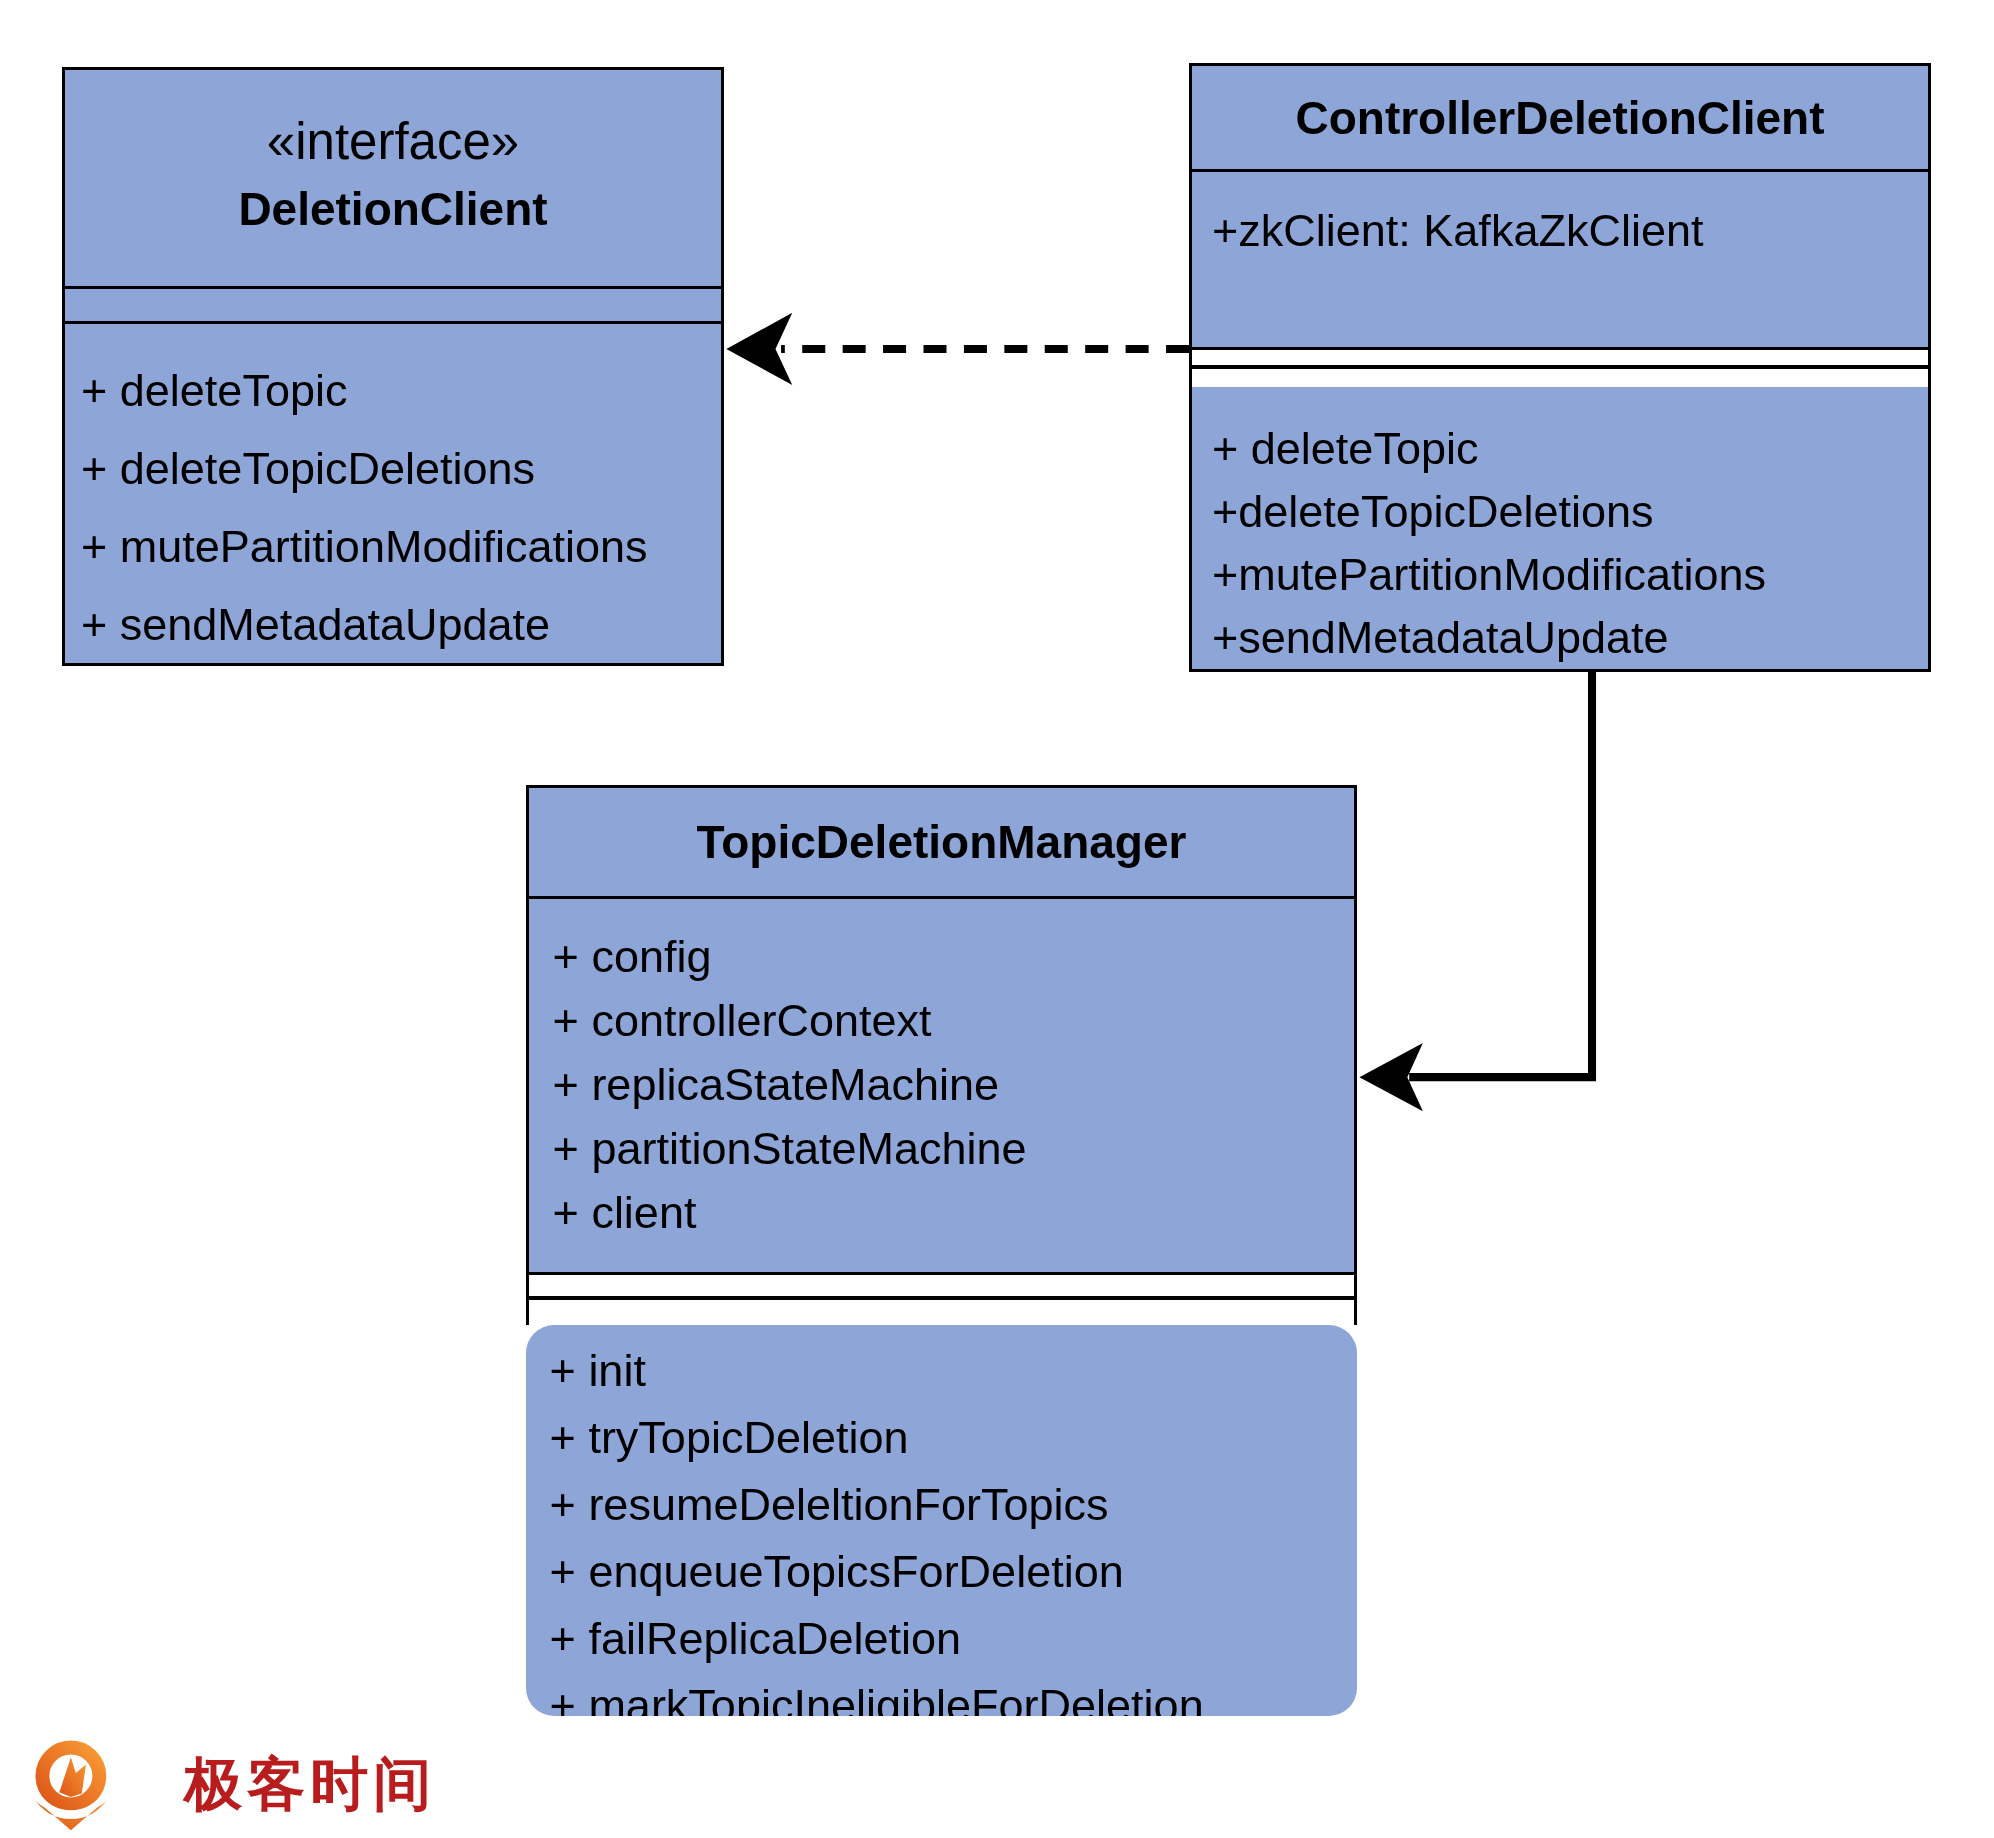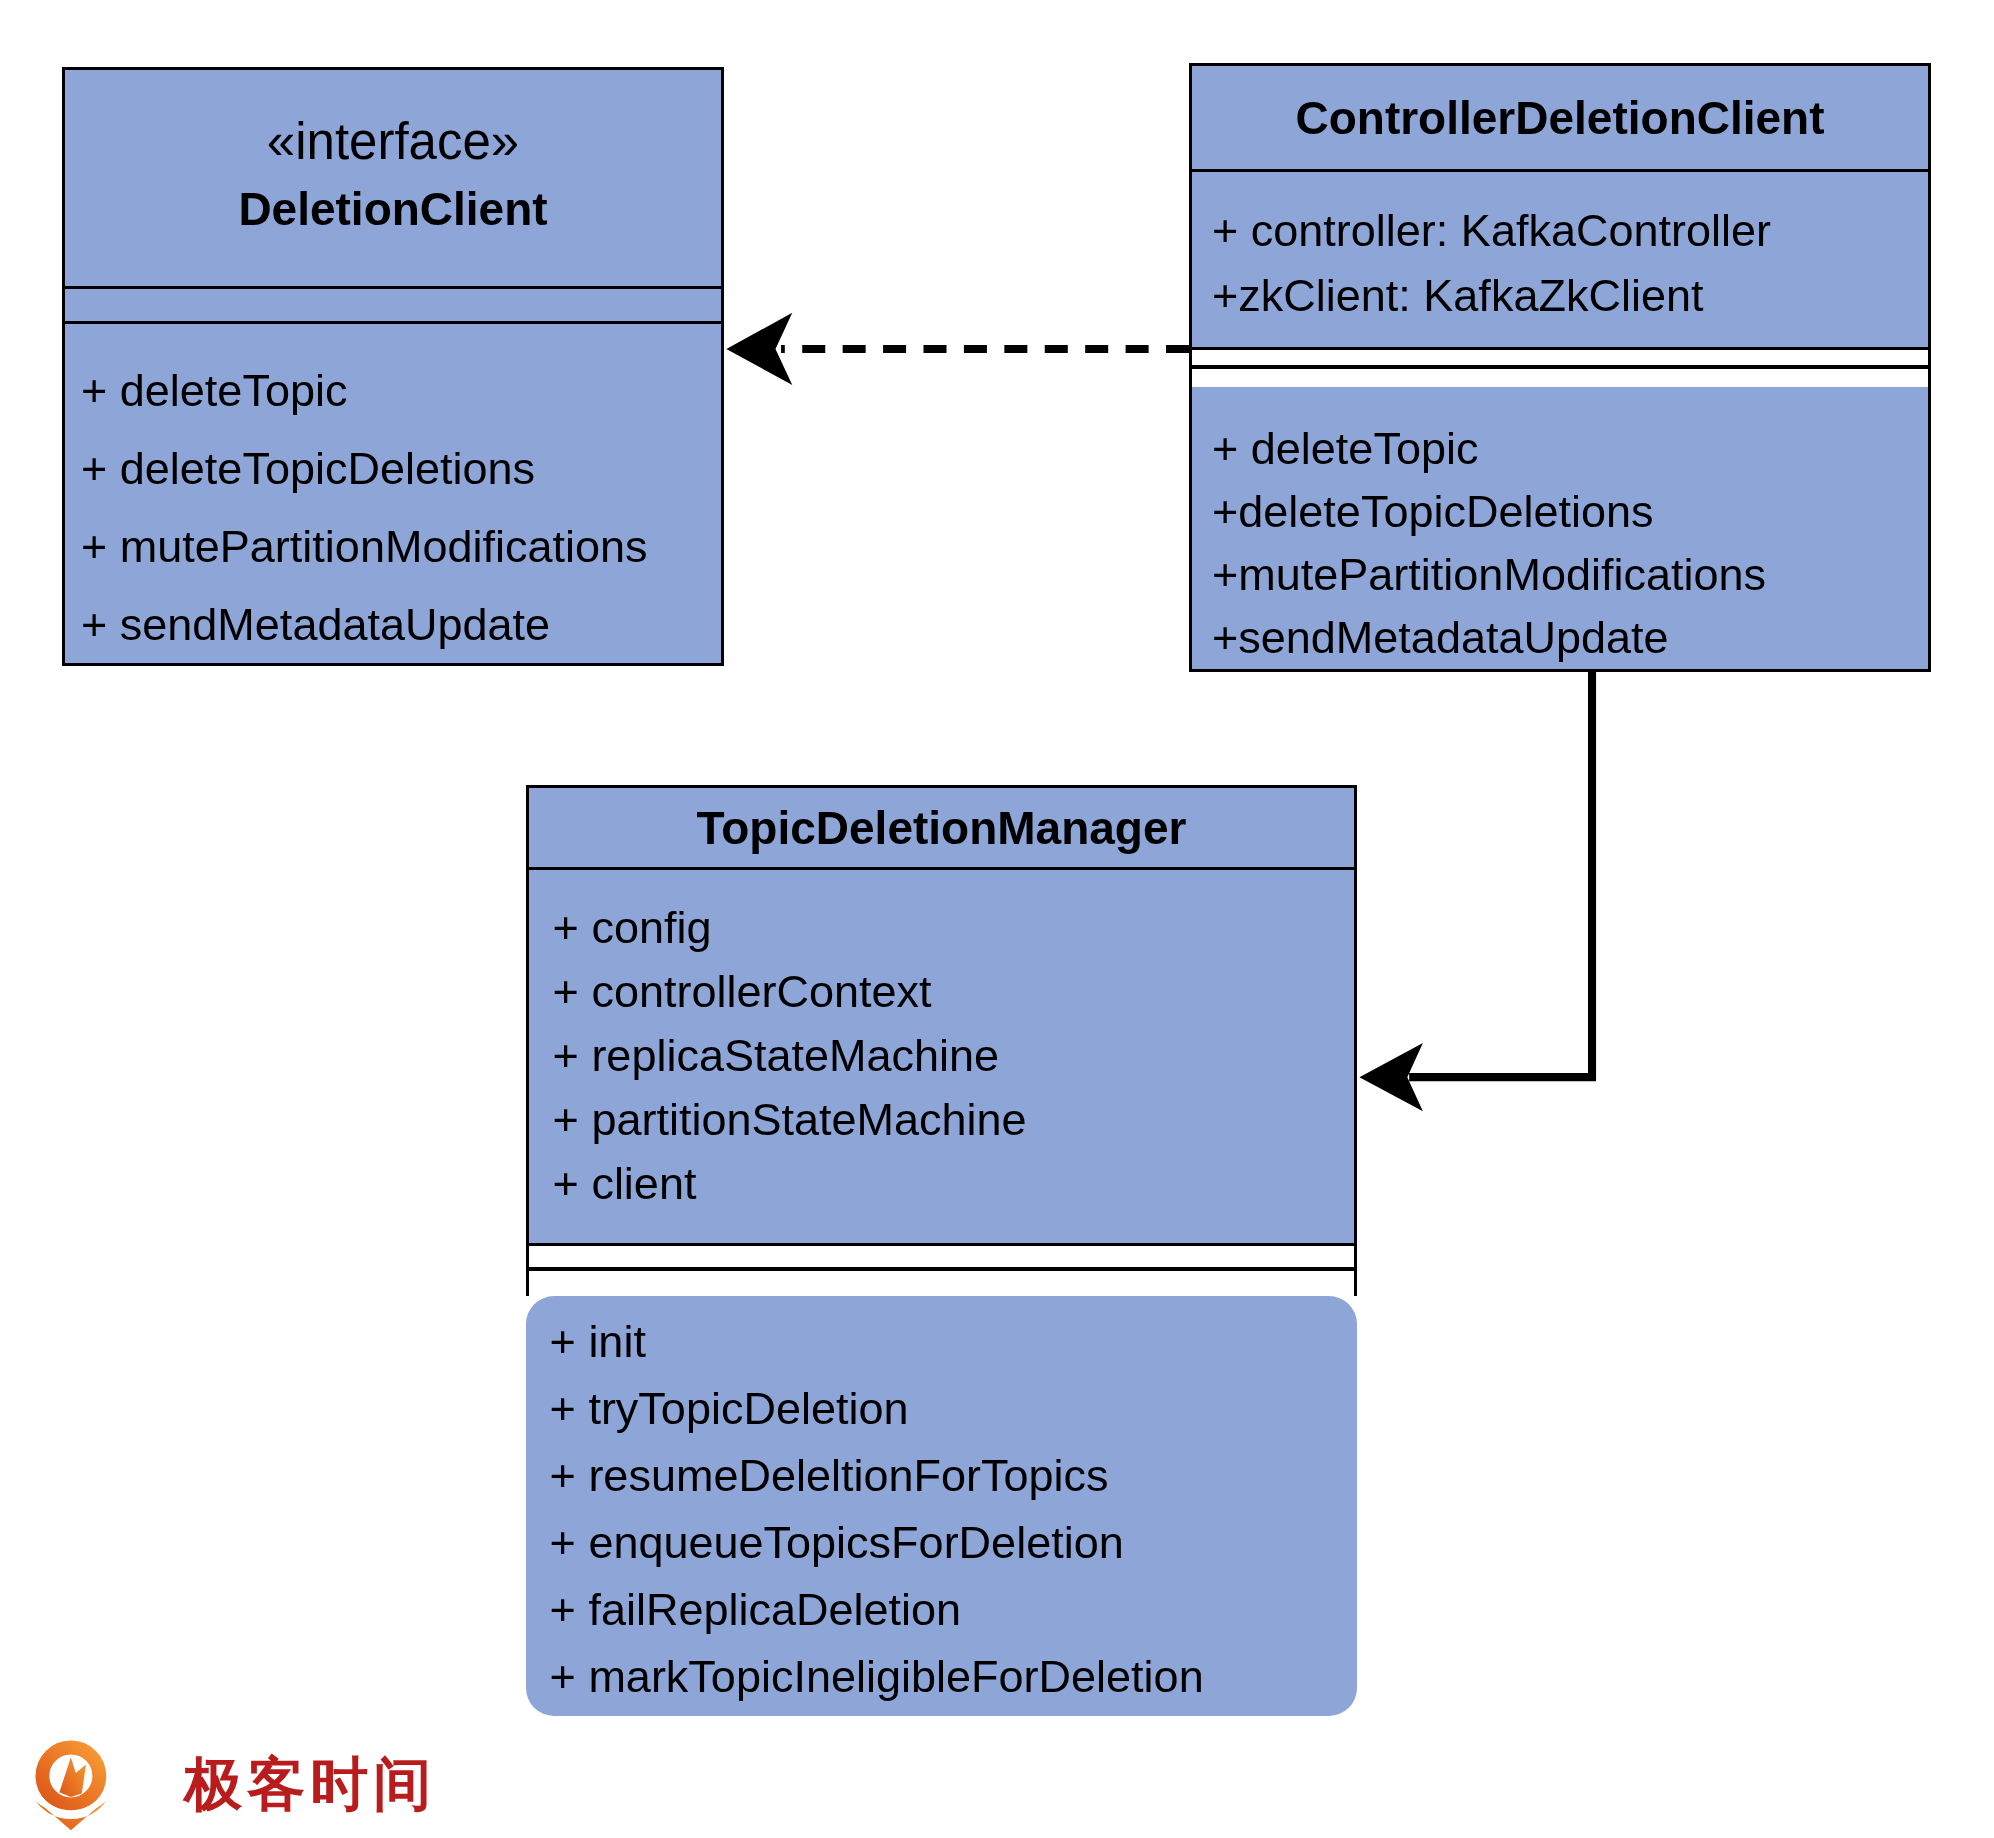--- a/index.html
+++ b/index.html
@@ -51,36 +51,35 @@
       <div class="row">+ mutePartitionModifications</div>
       <div class="row">+ sendMetadataUpdate</div>
     </div>
   </div>
 
   <div class="cls" style="left:1189px;top:63px;width:742px;height:609px;">
     <div class="comp title-comp sep-b" style="height:106px;">
       <div class="cname">ControllerDeletionClient</div>
     </div>
     <div class="comp rows sep-b" style="height:178px;flex:0 0 auto;padding:26px 0 0 20px;line-height:65px;">
-      <div class="row">+ controller: KafkaController</div>
       <div class="row">+zkClient: KafkaZkClient</div>
     </div>
     <div class="comp band" style="height:37px;flex:0 0 auto;">
       <div class="mid" style="top:15px;"></div>
     </div>
     <div class="comp rows blue" style="padding:30px 0 0 20px;line-height:63px;">
       <div class="row">+ deleteTopic</div>
       <div class="row">+deleteTopicDeletions</div>
       <div class="row">+mutePartitionModifications</div>
       <div class="row">+sendMetadataUpdate</div>
     </div>
   </div>
 
   <div class="cls-noborder" style="left:526px;top:785px;width:831px;height:931px;">
-    <div class="comp blue title-comp top-b side-b sep-b" style="height:85px;flex:0 0 auto;">
+    <div class="comp blue title-comp top-b side-b sep-b" style="height:114px;flex:0 0 auto;">
       <div class="cname">TopicDeletionManager</div>
     </div>
     <div class="comp rows blue side-b sep-b" style="height:376px;flex:0 0 auto;padding:26px 0 0 23.6px;line-height:64px;">
       <div class="row">+ config</div>
       <div class="row">+ controllerContext</div>
       <div class="row">+ replicaStateMachine</div>
       <div class="row">+ partitionStateMachine</div>
       <div class="row">+ client</div>
     </div>
     <div class="comp band side-b" style="height:50px;flex:0 0 auto;">

